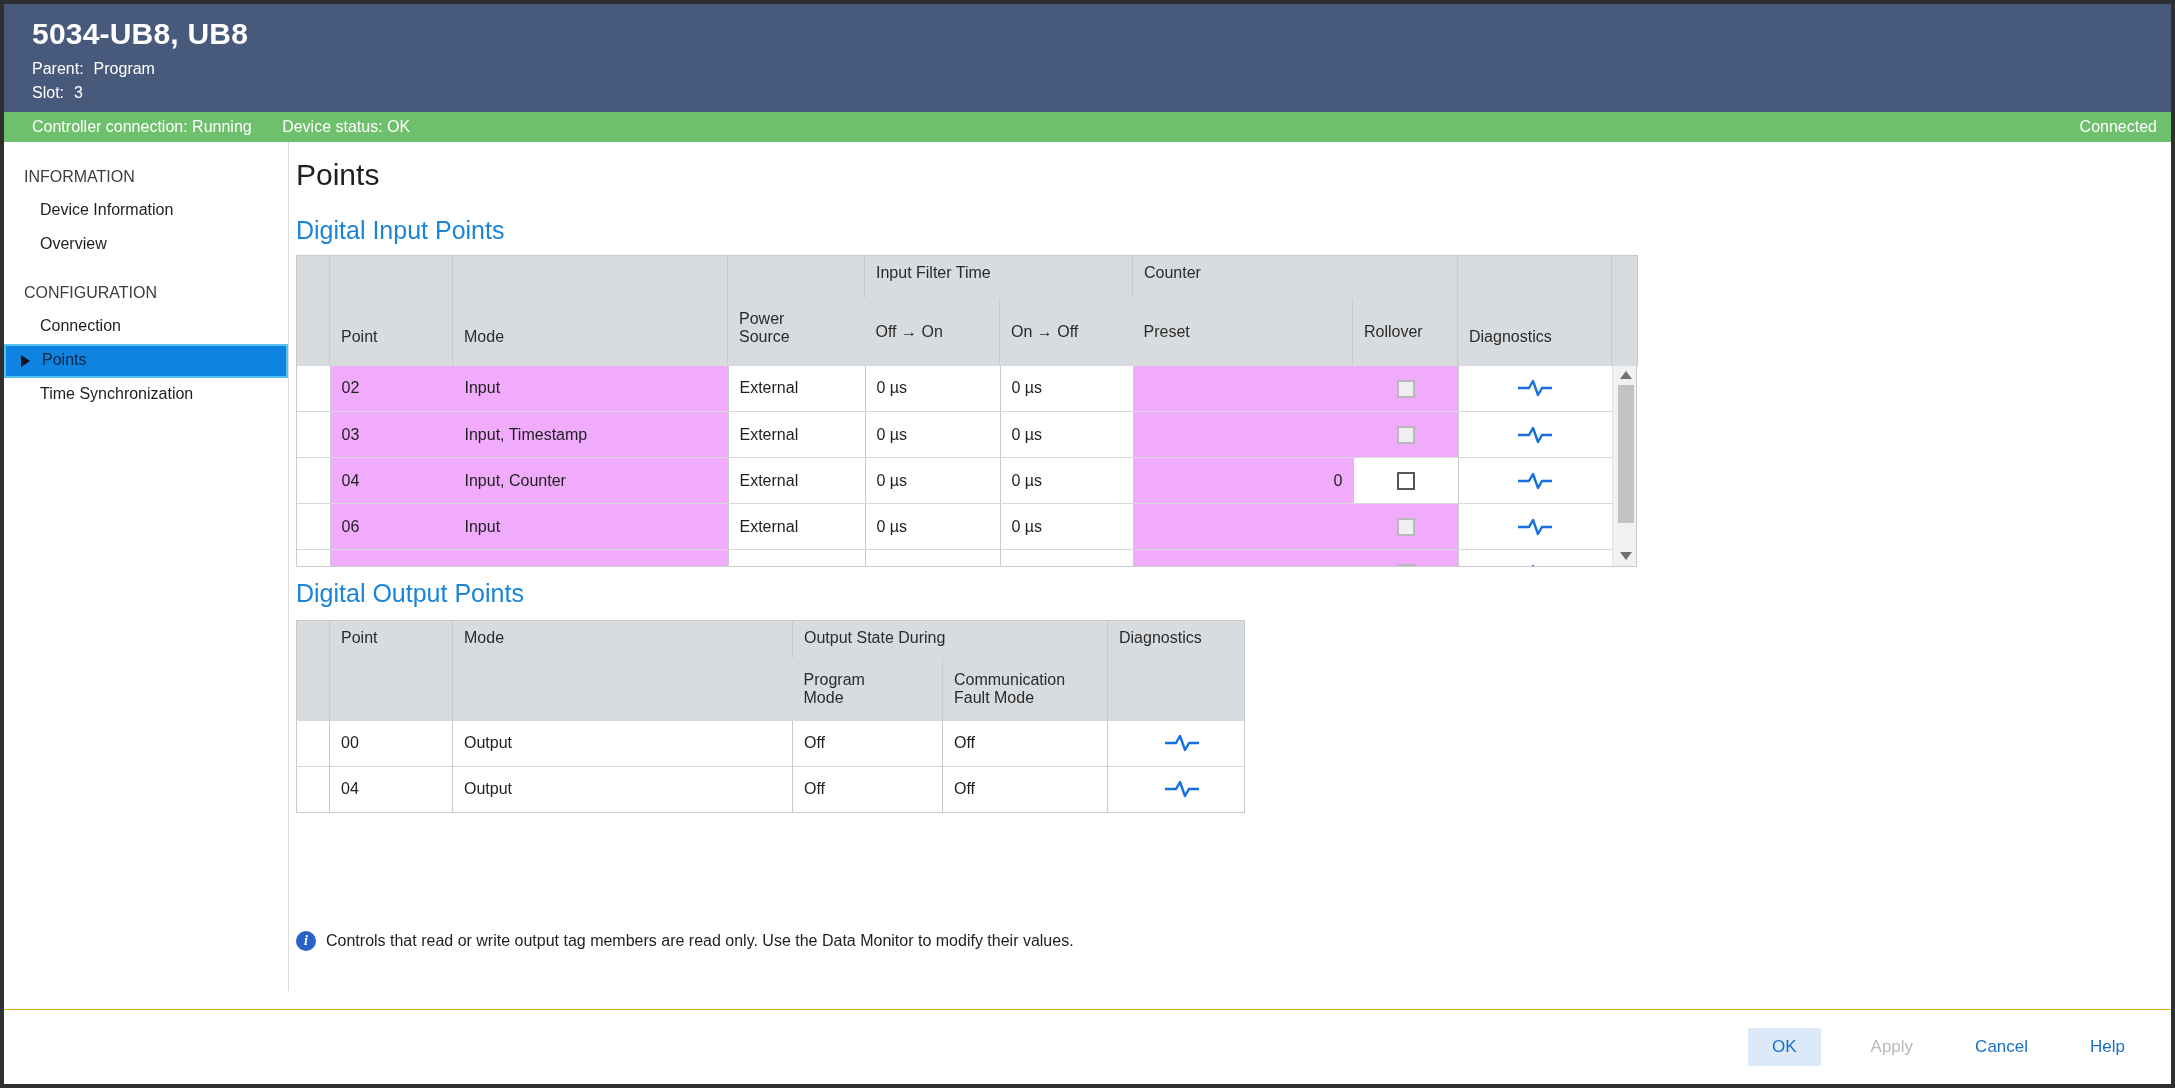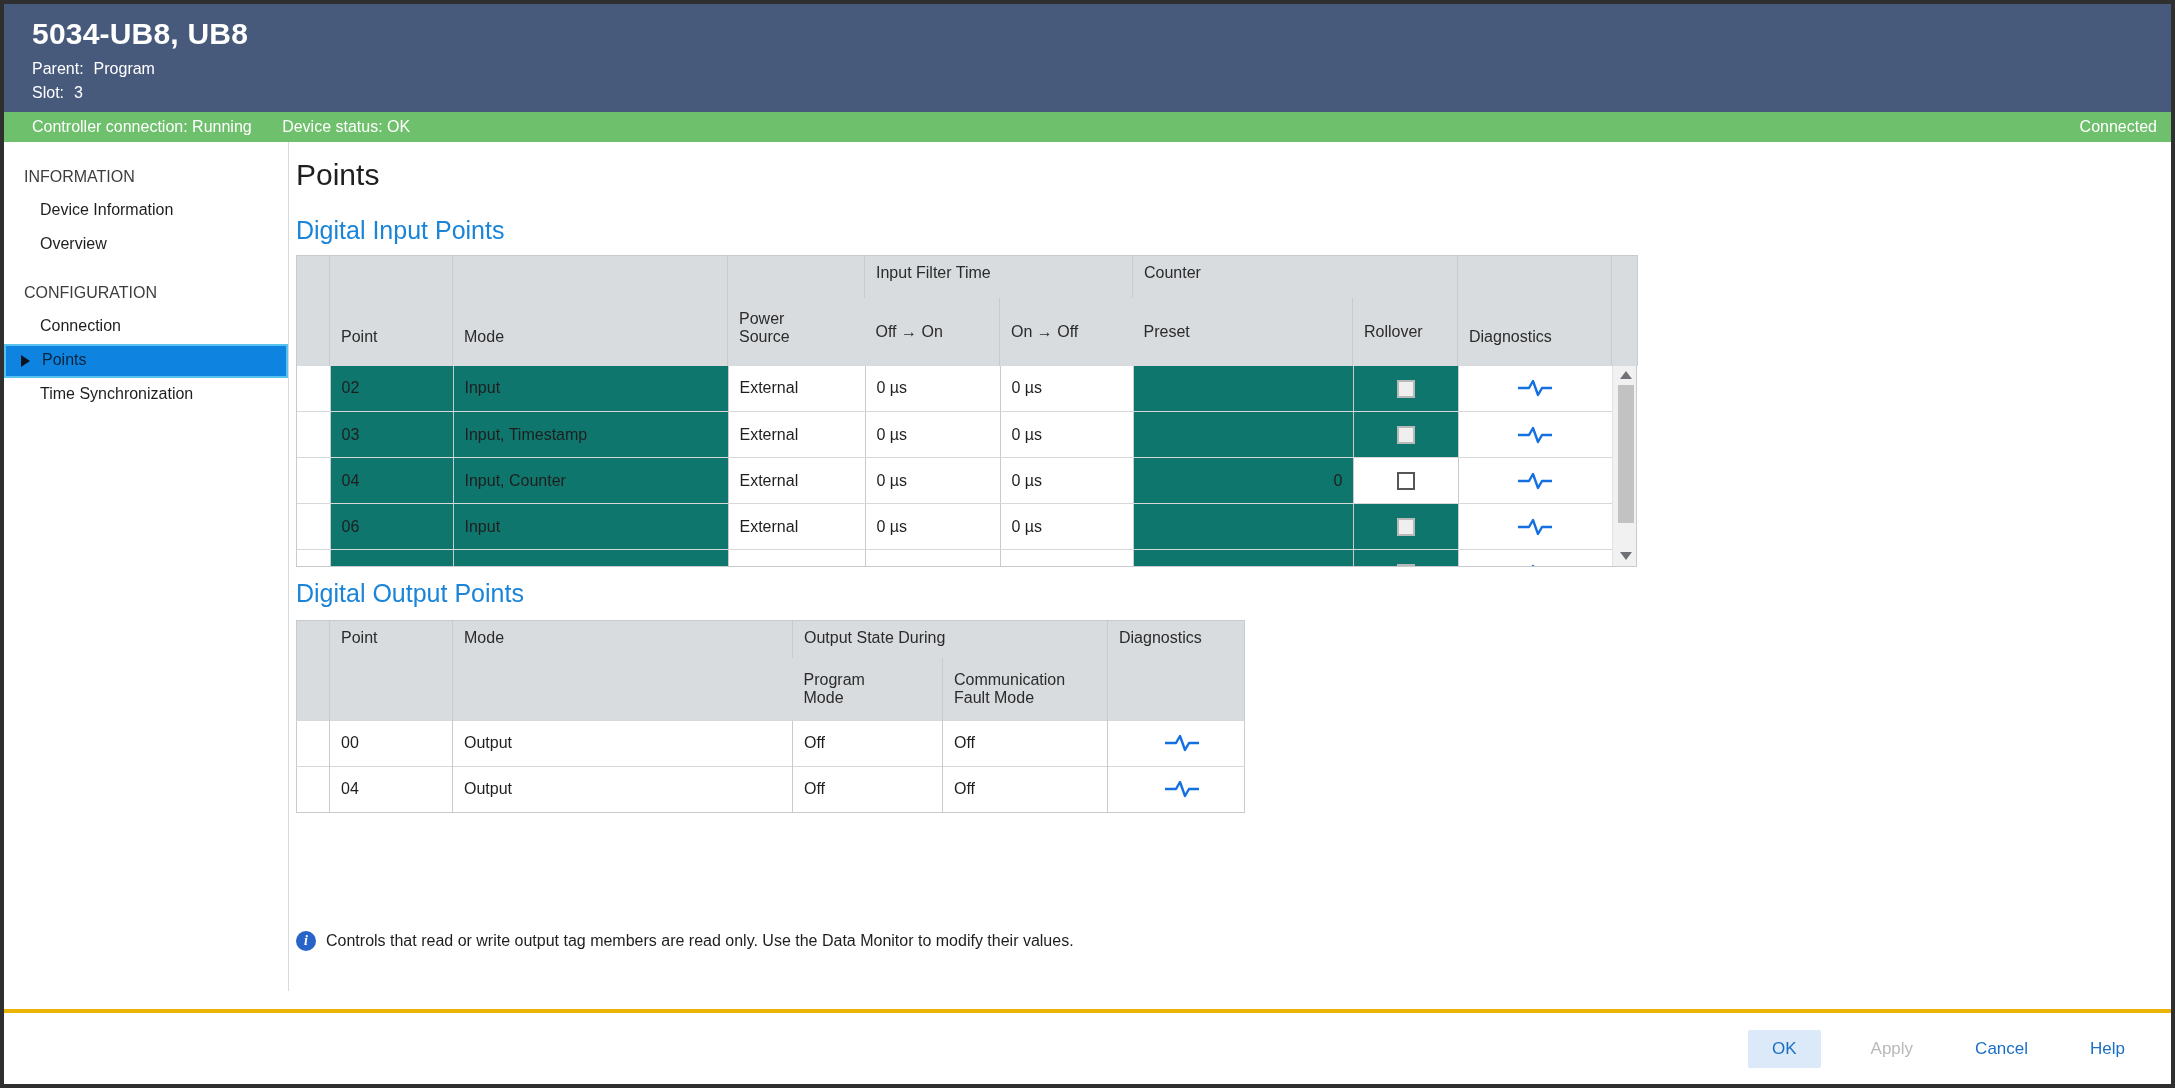--- a/index.html
+++ b/index.html
@@ -46,21 +46,21 @@
   th.rs { vertical-align:bottom; padding:0 0 20px 11px; }
   th.bl, td.bl { border-left:1px solid #C7CBCE; }
   .out-group-row th { height:38px; vertical-align:top; padding:8px 0 0 11px; }
   .out-sub-row th { height:62px; vertical-align:middle; padding-left:11px; }
   th .wrapbox { display:inline-block; }
 
   .viewport { height:201px; overflow:hidden; display:flex; border:1px solid #C7CBCE; border-top:none; width:1341px; }
   .body-table { border:none; flex:0 0 auto; }
   .body-table td { height:46px; border-bottom:1px solid #D8D8D8; padding-left:11px; background:#fff; }
   .body-table tr:last-child td { border-bottom:none; }
-  td.gray { background:#0f766e; }
+  td.gray { background:#f0abfc; }
   td.num { text-align:right; padding-right:10px; }
   td.center { text-align:center; padding-left:0; }
 
   .out-table { border:1px solid #C7CBCE; margin-top:12px; }
   .out-table td { height:46px; border-top:1px solid #D8D8D8; padding-left:11px; background:#fff; }
 
   
   .checkbox { display:inline-block; width:18px; height:18px; border:2px solid #B9B9B9; background:#EFEFEF; vertical-align:middle; }
   .checkbox.enabled { border-color:#565656; background:#fff; }
 
@@ -74,21 +74,21 @@
   .vs-down-tri { width:0; height:0; border-left:6px solid transparent; border-right:6px solid transparent; border-top:8px solid #6E7276; }
   .vs-thumb { width:16px; height:138px; background:#C2C2C2; }
   .vs-fill { flex:1; }
 
   
   .note { margin-top:118px; display:flex; align-items:center; font-size:16px; color:#1e1e1e; }
   .info-icon { width:20px; height:20px; border-radius:50%; background:#2864C8; color:#fff; font-size:14px; font-weight:700;
       display:inline-flex; align-items:center; justify-content:center; margin-right:10px; font-family:"Liberation Serif", serif; font-style:italic; flex:0 0 auto; }
 
   
-  .footer { height:75px; border-top:4px solid #eab308; background:#fff; display:flex; align-items:center; justify-content:flex-end; padding-right:34px; gap:38px; flex:0 0 auto;margin-top:18px; }
+  .footer { height:75px; border-top:1px solid #eab308; background:#fff; display:flex; align-items:center; justify-content:flex-end; padding-right:34px; gap:38px; flex:0 0 auto;margin-top:18px; }
   .btn { font-size:17px; background:none; border:none; color:#1A6FC5; font-family:"Liberation Sans", sans-serif; cursor:pointer; padding:9px 12px; }
   .btn.primary { background:#DCE9F8; border-radius:2px; padding:9px 24px; }
   .btn.disabled { color:#B9B9B9; }
 </style>
 </head>
 <body>
 
 <div class="window">
 
   <div class="titlebar">

